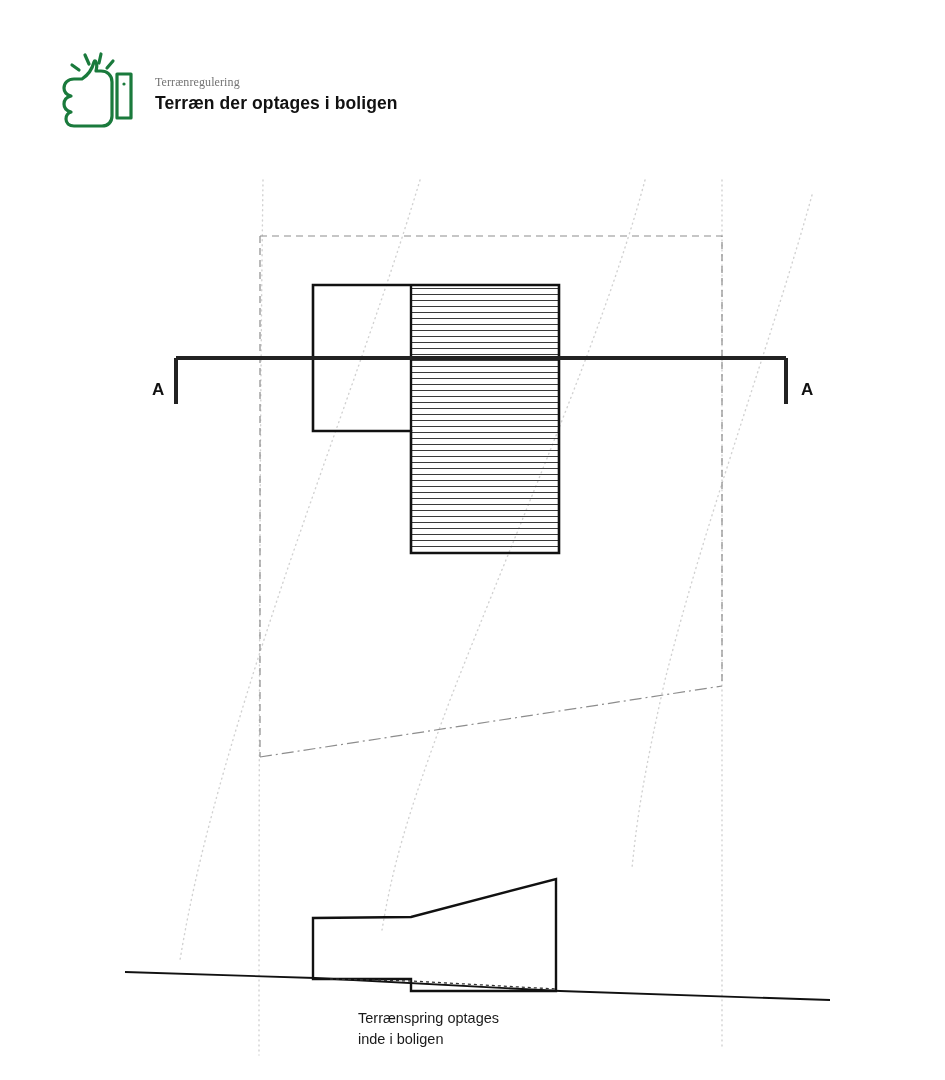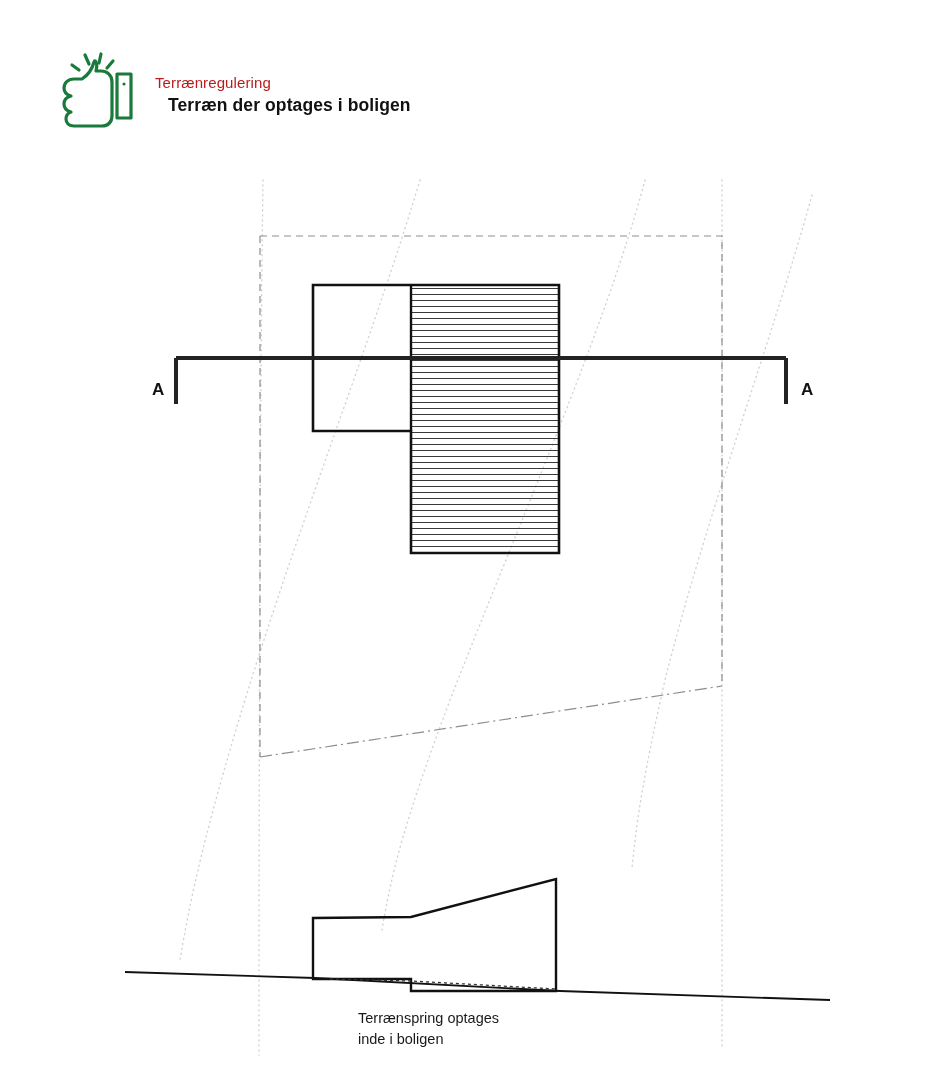--- a/index.html
+++ b/index.html
@@ -27,33 +27,33 @@
   }
   #thumb-icon {
     width: 82px;
     height: 78px;
     flex: 0 0 auto;
   }
   #header-text {
     padding-top: 8px;
   }
   #eyebrow {
-    font-size: 15px;
-    color: #b91c1c;
+    font-size: 12px;
+    color: #737373;
     letter-spacing: 0.1px;
     line-height: 1.3;
+    font-family: Liberation Serif, serif;
   }
   #title {
     font-size: 17.5px;
     font-weight: bold;
     color: #111111;
     letter-spacing: 0.1px;
     margin-top: 2px;
     line-height: 1.25;
-    margin-left: 13px;
   }
 
   
   #drawing {
     position: absolute;
     left: 0;
     top: 0;
     width: 945px;
     height: 1080px;
   }

